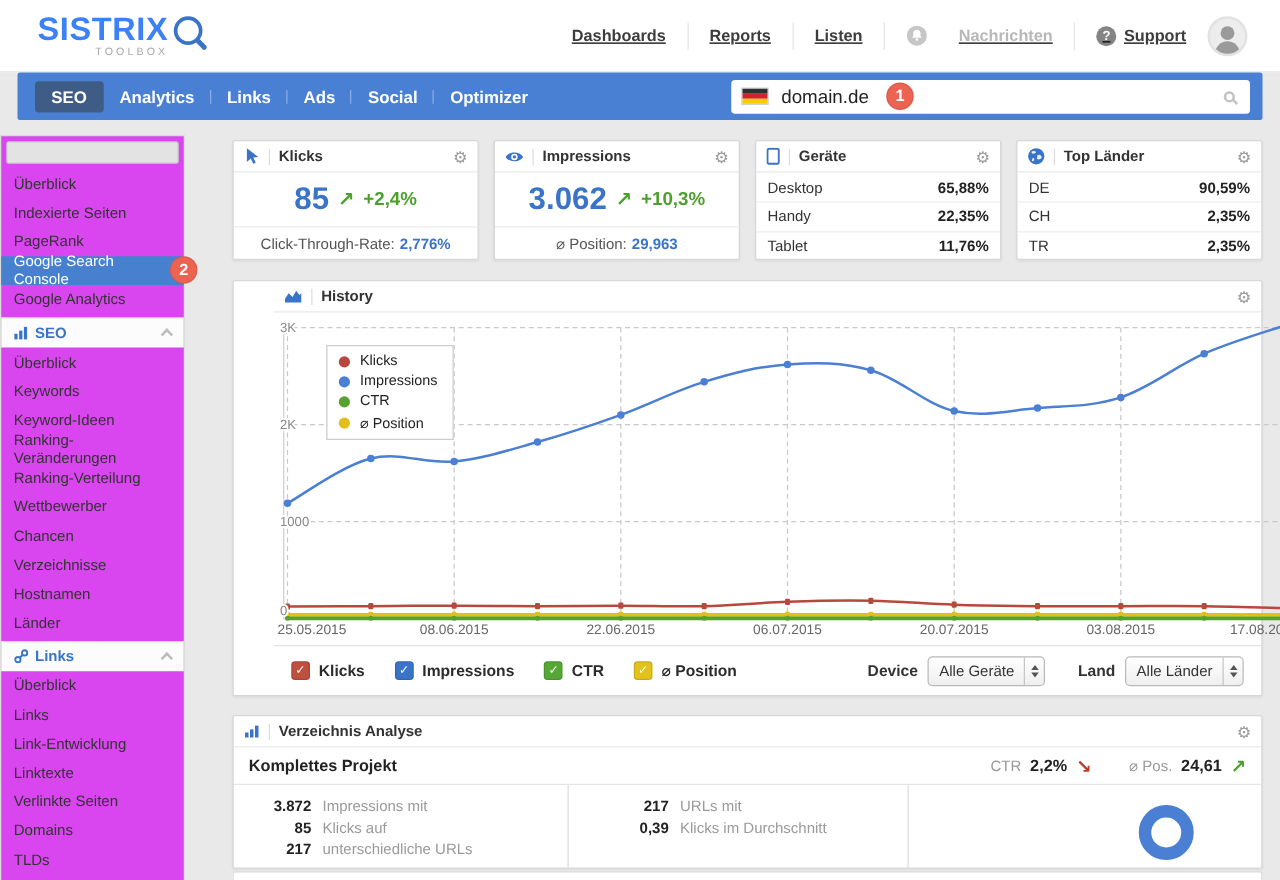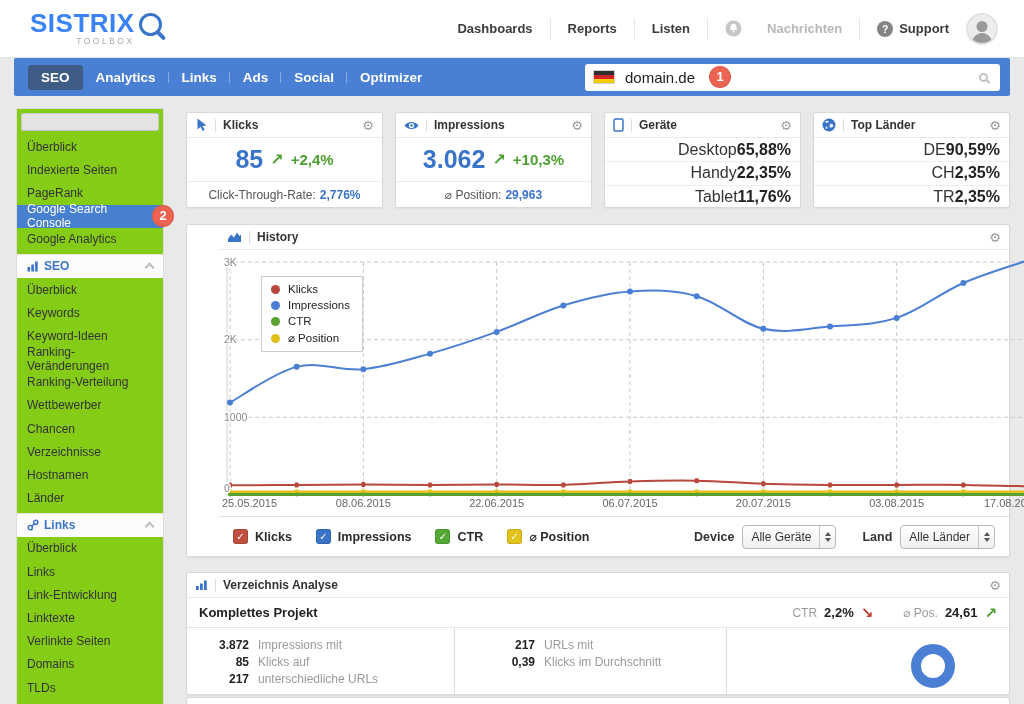--- a/index.html
+++ b/index.html
@@ -7,21 +7,21 @@
   body { font-family:"Liberation Sans","DejaVu Sans",sans-serif; background:#e9e9e9; position:relative; }
 
   
   .header { position:absolute; top:0; left:0; width:1024px; height:58px; background:#fff; border-bottom:1px solid #e3e3e3; display:flex; align-items:center; }
   .logo { display:flex; align-items:center; margin-left:30px; }
   .logo-text { display:flex; flex-direction:column; align-items:flex-end; }
   .logo-title { font-size:26px; font-weight:bold; color:#3b82f6; letter-spacing:.5px; line-height:24px; }
   .logo-sub { font-size:8.5px; color:#a9a9a9; letter-spacing:2.5px; margin-top:1px; }
   .logo-lens { position:relative; width:23px; height:23px; border:3.5px solid #3a74c9; border-radius:50%; margin-left:4px; margin-top:-8px; }
   .logo-lens::after { content:''; position:absolute; width:3.5px; height:11px; background:#3a74c9; right:-4px; bottom:-8px; transform:rotate(-45deg); border-radius:2px; }
-  .hnav { margin-left:auto; display:flex; align-items:center; height:100%; }
+  .hnav { margin-left:auto; display:flex; align-items:center; height:100%;text-decoration:underline; }
   .hnav-item { font-size:13px; font-weight:bold; color:#3c3c3c; padding:0 17px; display:flex; align-items:center; gap:6px; height:22px; border-left:1px solid #e6e6e6; }
   .hnav-item:first-child { border-left:none; }
   .hnav-item.disabled { color:#b8b8b8;gap:25px; }
   .q-disc { width:16px; height:16px; border-radius:50%; background:#848484; color:#fff; font-size:10.5px; font-weight:bold; text-align:center; line-height:16px; }
   .account { display:flex; flex-direction:column; align-items:flex-end; padding:0 12px 0 17px; border-left:1px solid #e6e6e6; line-height:15px; }
   .greeting { font-size:12px; color:#3c3c3c; }
   .account-name { font-size:13px; font-weight:bold; color:#111; }
   .avatar { width:32px; height:32px; border-radius:50%; background:#ededed; border:2px solid #e2e2e2; position:relative; overflow:hidden; margin-right:26px; }
   .avatar::before { content:''; position:absolute; width:11px; height:11px; border-radius:50%; background:#9a9a9a; left:50%; top:6px; transform:translateX(-50%); }
   .avatar::after { content:''; position:absolute; width:20px; height:12px; border-radius:10px 10px 0 0; background:#9a9a9a; left:50%; bottom:-2px; transform:translateX(-50%); }
@@ -36,21 +36,21 @@
   .flag { width:22px; height:14px; border:1px solid #d0d0d0; display:flex; flex-direction:column; flex-shrink:0; }
   .flag span { flex:1; }
   .flag .f1 { background:#2f2f2f; } .flag .f2 { background:#d2222a; } .flag .f3 { background:#f8cc00; }
   .search-text { font-size:15px; color:#222; margin-left:10px; }
   .lens-sm { position:relative; width:9px; height:9px; border:2px solid #c2c2c2; border-radius:50%; margin-left:auto; margin-right:4px; }
   .lens-sm::after { content:''; position:absolute; width:2px; height:5px; background:#c2c2c2; right:-3px; bottom:-4px; transform:rotate(-45deg); }
   .red-badge { width:22px; height:22px; border-radius:50%; background:#ec6352; box-shadow:inset 0 0 0 1px rgba(0,0,0,.07); color:#fff; font-size:13px; font-weight:bold; text-align:center; line-height:22px; flex-shrink:0; }
   .searchbox .red-badge { margin-left:14px; }
 
   
-  .sidebar { position:absolute; top:108px; left:16px; width:148px; bottom:0; background:#84cc16; border:1px solid #dcdcdc; border-bottom:none; }
+  .sidebar { position:absolute; top:108px; left:0; width:148px; bottom:0; background:#d946ef; border:1px solid #dcdcdc; border-bottom:none; }
   .sb-filter { margin:4px; height:18px; background:#e3e3e3; border:1px solid #c7c7c7; border-radius:2px; }
   .sb-item { height:23.2px; display:flex; align-items:center; padding:0 10px; font-size:12px; color:#333; position:relative; cursor:default; }
   .sb-item.active { background:#4880d0; color:#fff; }
   .sb-item .red-badge { position:absolute; right:-11px; top:0; }
   .sb-section { height:24px; display:flex; align-items:center; gap:5px; padding:0 10px; border-top:1px solid #e4e4e4; margin-top:3px; font-size:12px; font-weight:bold; color:#3a74c9; background:#fcfcfc; }
   .sb-section .caret { margin-left:auto; width:7px; height:7px; border-top:2px solid #bcbcbc; border-right:2px solid #bcbcbc; transform:rotate(-45deg); margin-top:3px; }
 
   
   .main { position:absolute; left:186px; top:112px; width:824px; }
   .panel { background:#fff; border:1px solid #d8d8d8; border-radius:2px; box-shadow:0 1px 2px rgba(0,0,0,.05); }
@@ -61,21 +61,21 @@
   .gear { margin-left:auto; color:#9b9b9b; font-size:13px; line-height:13px; }
 
   .cards { display:grid; grid-template-columns:repeat(4,1fr); gap:12px; }
   .card { height:96px; }
   .big-row { height:43px; display:flex; align-items:center; justify-content:center; gap:7px; }
   .big-val { font-size:25px; font-weight:bold; color:#3a74c9; }
   .up-arrow { color:#4da02f; font-size:16px; font-weight:900; }
   .big-change { font-size:15px; font-weight:bold; color:#4da02f; }
   .card-footer { border-top:1px solid #ececec; height:26px; display:flex; align-items:center; justify-content:center; gap:4px; font-size:12px; color:#555; }
   .card-footer b { color:#3a74c9; }
-  .stat-row { display:flex; justify-content:flex-end; align-items:center; height:23.3px; padding:0 9px; font-size:16px; color:#333; }
+  .stat-row { display:flex; justify-content:space-between; align-items:center; height:23.3px; padding:0 9px; font-size:12px; color:#333; }
   .stat-row + .stat-row { border-top:1px solid #eee; }
   .stat-row .v { font-weight:bold; color:#222; }
 
   
   .history { margin-top:16px; height:333px; position:relative;padding-left:32px; }
   .chart-wrap { position:relative; height:266px; }
   .legend { position:absolute; left:42px; top:26px; background:#fff; border:1px solid #ccc; padding:6px 12px 6px 9px; display:flex; flex-direction:column; gap:4px; }
   .lg-row { display:flex; align-items:center; gap:8px; font-size:11.5px; color:#222; }
   .lg-dot { width:9px; height:9px; border-radius:50%; }
   .controls { height:40px; border-top:1px solid #e2e2e2; display:flex; align-items:center; padding:0 14px; }

